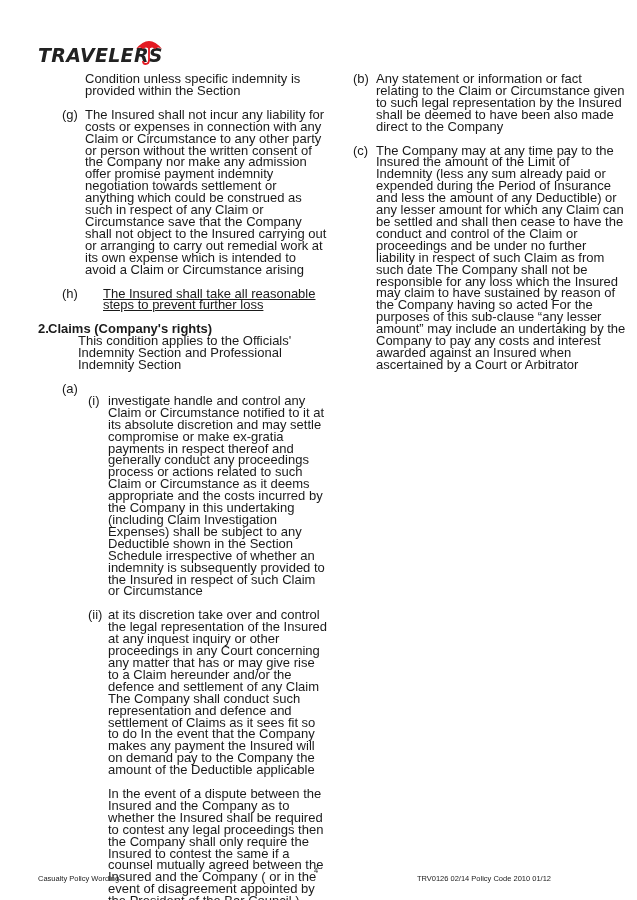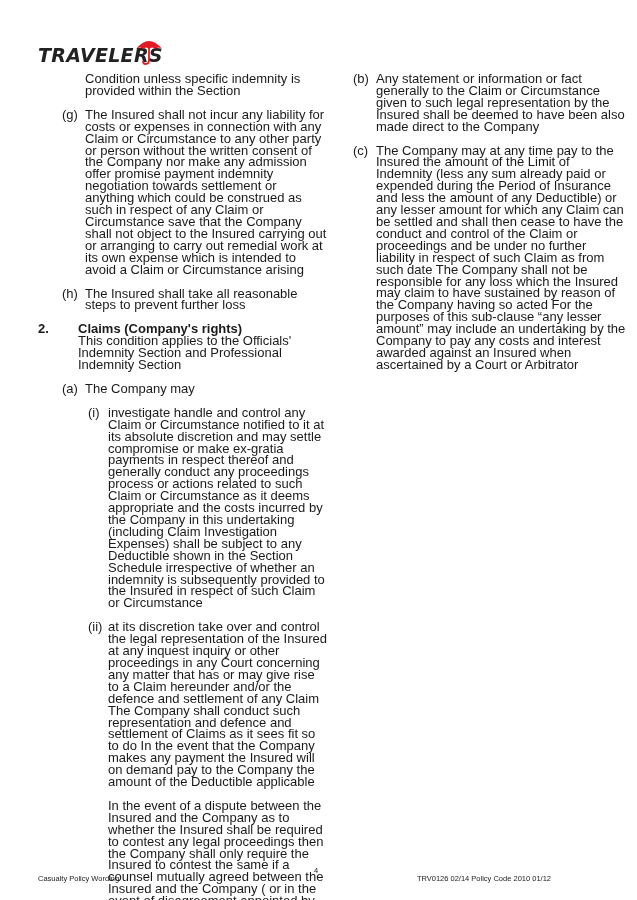--- a/index.html
+++ b/index.html
@@ -41,55 +41,54 @@
     <div class="gap"></div>
 
     <div class="row">
       <span class="lbl" style="left:24px;">(g)</span>
       <p class="para" style="margin-left:47px;">The Insured shall not incur any liability for costs or expenses in connection with any Claim or Circumstance to any other party or person without the written consent of the Company nor make any admission offer promise payment indemnity negotiation towards settlement or anything which could be construed as such in respect of any Claim or Circumstance save that the Company shall not object to the Insured carrying out or arranging to carry out remedial work at its own expense which is intended to avoid a Claim or Circumstance arising</p>
     </div>
     <div class="gap"></div>
 
     <div class="row">
       <span class="lbl" style="left:24px;">(h)</span>
-      <p class="para" style="margin-left:47px;">The Insured shall take all reasonable steps to prevent further loss</p>
+      <p class="para" style="margin-left:65px;text-decoration:underline;">The Insured shall take all reasonable steps to prevent further loss</p>
     </div>
     <div class="gap"></div>
 
     <div class="row">
       <span class="lbl bold">2.</span>
-      <p class="para bold" style="margin-left:40px;">Claims (Company's rights)</p>
+      <p class="para bold" style="margin-left:10px;">Claims (Company's rights)</p>
       <p class="para" style="margin-left:40px;">This condition applies to the Officials' Indemnity Section and Professional Indemnity Section</p>
     </div>
     <div class="gap"></div>
 
     <div class="row">
       <span class="lbl" style="left:24px;">(a)</span>
-      <p class="para" style="margin-left:47px;">The Company may</p>
     </div>
     <div class="gap"></div>
 
     <div class="row">
       <span class="lbl" style="left:50px;">(i)</span>
       <p class="para" style="margin-left:70px;">investigate handle and control any Claim or Circumstance notified to it at its absolute discretion and may settle compromise or make ex-gratia payments in respect thereof and generally conduct any proceedings process or actions related to such Claim or Circumstance as it  deems appropriate and the costs incurred by the Company in this undertaking (including Claim Investigation Expenses) shall be subject to any Deductible shown in the Section Schedule irrespective of whether an indemnity is subsequently provided to the Insured in respect of such Claim or Circumstance</p>
     </div>
     <div class="gap"></div>
 
     <div class="row">
       <span class="lbl" style="left:50px;">(ii)</span>
       <p class="para" style="margin-left:70px;">at its discretion take over and control the legal representation of the Insured at any inquest inquiry or other proceedings in any Court concerning any matter that has or may give rise to a Claim hereunder and/or the defence and settlement of any Claim The Company shall conduct such representation and defence and settlement of Claims as it sees fit so to do In the event that the Company makes any payment the Insured will on demand pay to the Company the amount of the Deductible applicable</p>
       <div class="gap"></div>
       <p class="para" style="margin-left:70px;">In the event of a dispute between the Insured and the Company  as to whether the Insured shall be required to contest any legal proceedings then the Company shall only require the Insured to contest the same if a counsel mutually agreed between the Insured and the Company ( or in the event of disagreement appointed by the President of the Bar Council ) shall advise that there are reasonable prospects of successfully defending the Claim or limiting the exposure of the Insured to legal liability by so doing</p>
     </div>
   </div>
 
   <div class="col col-right">
     <div class="row">
       <span class="lbl">(b)</span>
-      <p class="para" style="margin-left:23px;">Any statement or information or fact generally to the Claim or Circumstance given to such legal representation by the Insured shall be deemed to have been also made direct to the Company</p>
+      <p class="para" style="margin-left:23px;">Any statement or information or fact relating to the Claim or Circumstance given to such legal representation by the Insured shall be deemed to have been also made direct to the Company</p>
     </div>
     <div class="gap"></div>
     <div class="row">
       <span class="lbl">(c)</span>
       <p class="para" style="margin-left:23px;">The Company may at any time pay to the Insured the amount of the Limit of Indemnity (less any sum already paid or expended during the Period of Insurance and less the amount of any Deductible) or any lesser amount for which any Claim can be settled and shall then cease to have the conduct and control of the Claim or proceedings and be under no further liability in respect of such Claim as from such date The Company shall not be responsible for any loss which the Insured may claim to have sustained by reason of the Company having so acted  For the purposes of this sub-clause “any lesser amount” may include an undertaking by the Company to pay any costs and interest awarded against an Insured when ascertained by a Court or Arbitrator</p>
     </div>
   </div>
 
   <div class="footer footer-page">4</div>
   <div class="footer footer-left">Casualty Policy Wording</div>

